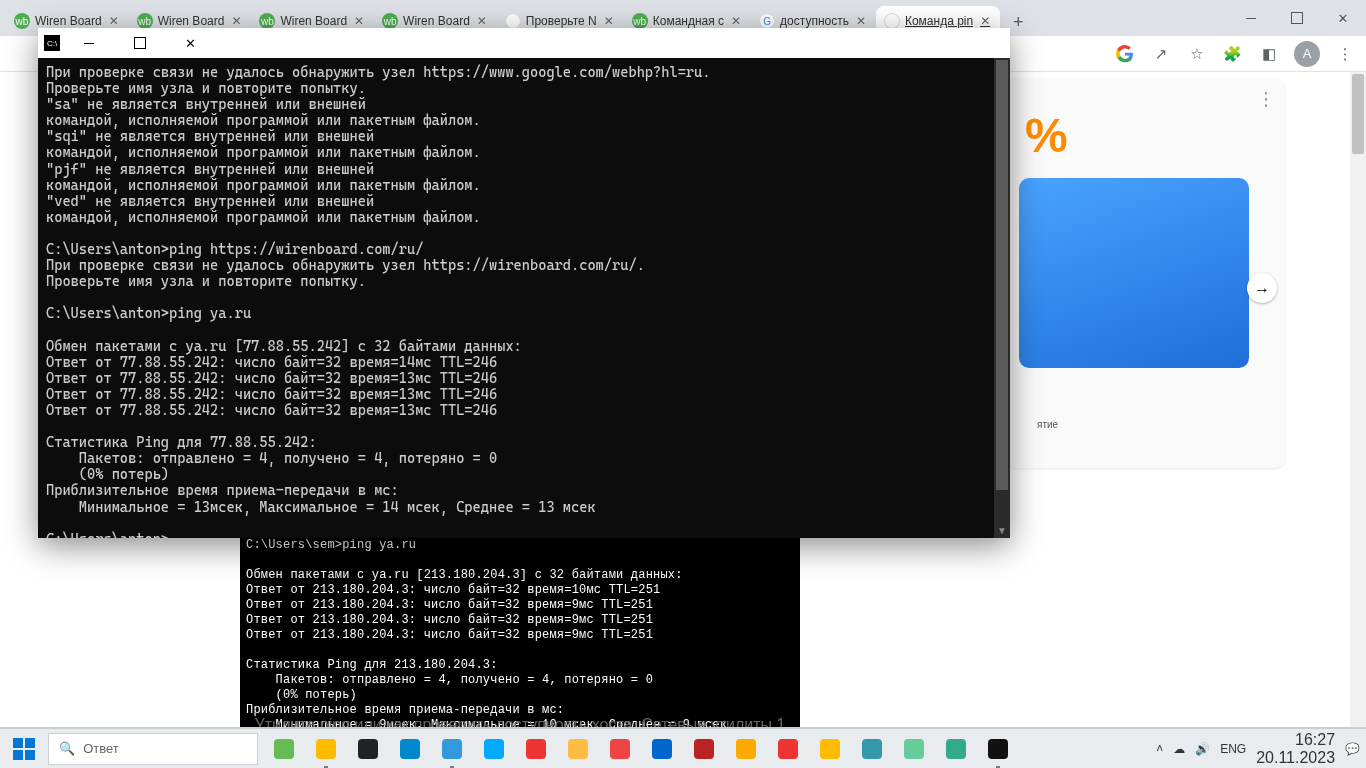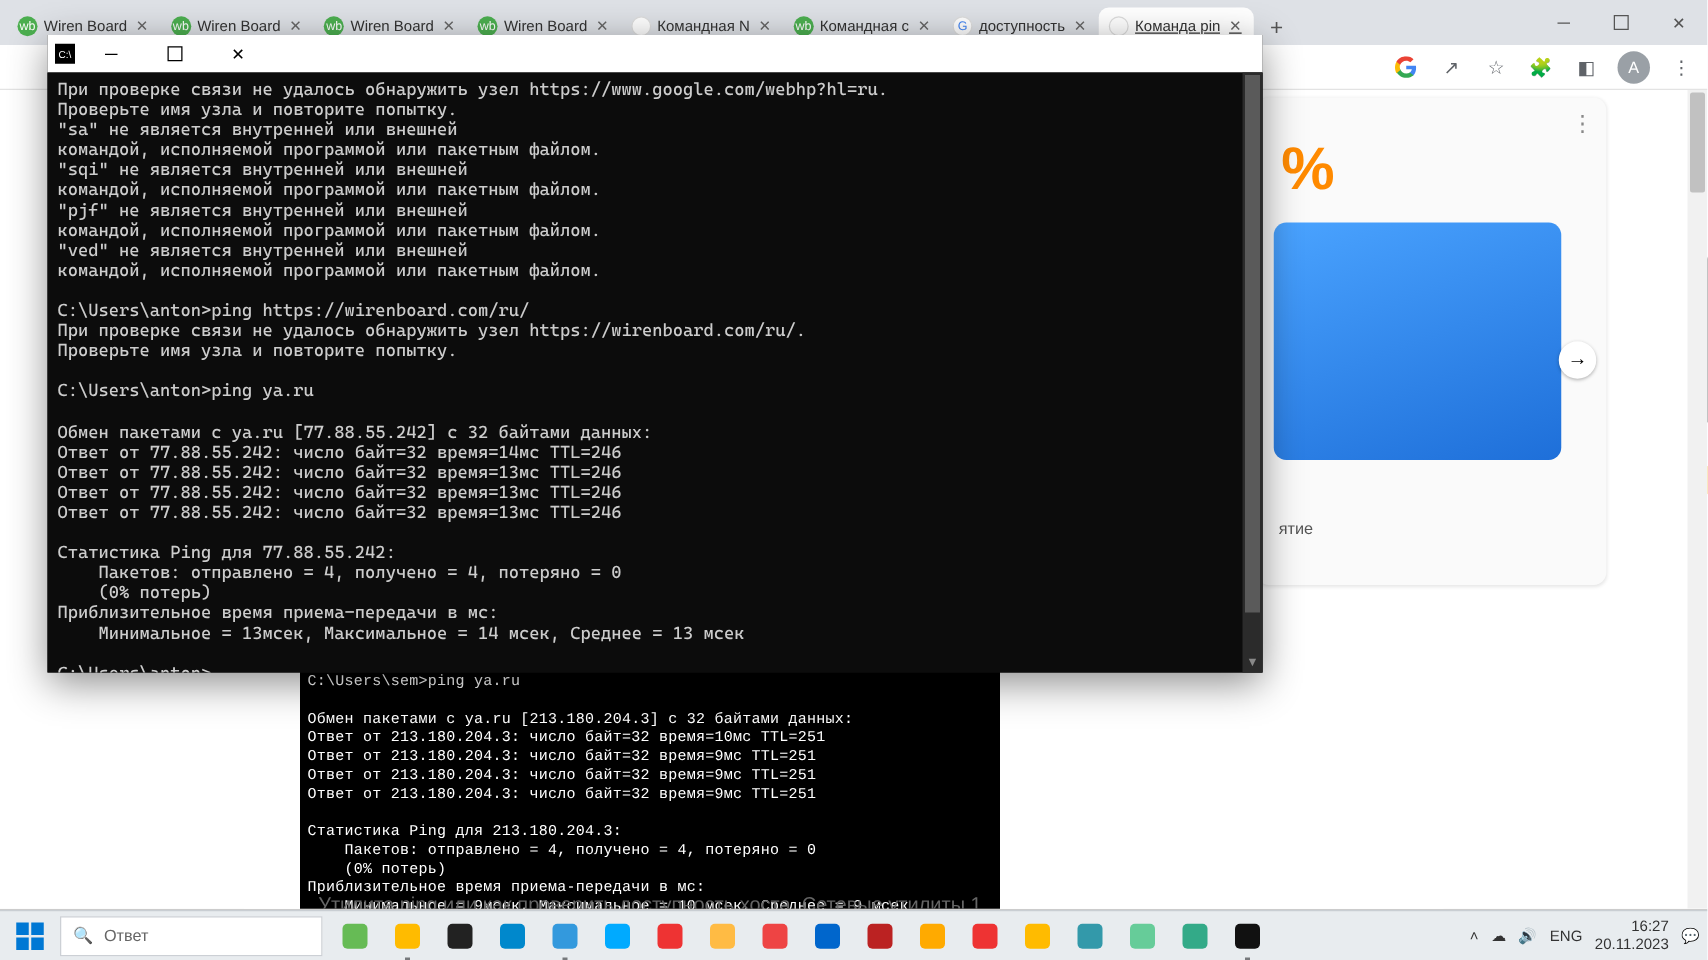--- a/index.html
+++ b/index.html
@@ -61,21 +61,21 @@
 
 
 .taskbar{ position:absolute; left:0; bottom:0; width:1366px; height:40px; background:#e8ecef; display:flex; align-items:center; border-top:1px solid #c9ced3;}
 .taskbar .start{width:48px;height:40px;display:flex;align-items:center;justify-content:center;}
 .taskbar .search{height:32px;width:210px;background:#fff;border:1px solid #ccd0d5;display:flex;align-items:center;padding:0 10px;gap:8px;color:#666;font-size:13px;}
 .taskbar .apps{display:flex;align-items:center;gap:2px;margin-left:6px;}
 .taskbar .tbicon{width:40px;height:40px;display:flex;align-items:center;justify-content:center;position:relative;}
 .taskbar .tbicon::after{content:"";position:absolute;bottom:1px;left:18px;width:4px;height:2px;background:transparent;}
 .taskbar .tbicon.open::after{background:#76797c;}
 .taskbar .tray{margin-left:auto;display:flex;align-items:center;gap:10px;padding-right:6px;color:#333;font-size:12px;}
-.taskbar .clock{display:flex;flex-direction:column;align-items:flex-end;line-height:1.1;font-size:12px;}
+.taskbar .clock{display:flex;flex-direction:column;align-items:flex-end;line-height:1.1;font-size:16px;}
 .sq{width:20px;height:20px;border-radius:4px;}
 .winlogo{display:grid;grid-template-columns:10px 10px;grid-template-rows:10px 10px;gap:2px;}
 .winlogo span{background:#0078d4;}
 </style>
 </head>
 <body>
 
 <div class="wallpaper"></div>
 <div class="tux">
   <svg viewBox="0 0 200 300">
@@ -114,21 +114,21 @@
         <span class="ttl">Wiren Board</span>
         <span class="cls">✕</span>
       </div>
       <div class="tab">
         <div class="favicon" style="background: rgb(76, 175, 80); color: rgb(255, 255, 255); border: none;">wb</div>
         <span class="ttl">Wiren Board</span>
         <span class="cls">✕</span>
       </div>
       <div class="tab">
         <div class="favicon" style="background: rgb(255, 255, 255); color: rgb(66, 133, 244); border: 1px solid rgb(221, 221, 221);"></div>
-        <span class="ttl">Командная N</span>
+        <span class="ttl">Проверьте N</span>
         <span class="cls">✕</span>
       </div>
       <div class="tab">
         <div class="favicon" style="background: rgb(76, 175, 80); color: rgb(255, 255, 255); border: none;">wb</div>
         <span class="ttl">Командная с</span>
         <span class="cls">✕</span>
       </div>
       <div class="tab">
         <div class="favicon" style="background: rgb(255, 255, 255); color: rgb(66, 133, 244); border: 1px solid rgb(221, 221, 221);">G</div>
         <span class="ttl">доступность</span>
@@ -159,21 +159,21 @@
     <div class="avatar">A</div>
     <div class="aicon">⋮</div>
   </div>
   <div class="viewport">
     <div class="page">
       <div class="sidebar-card">
         <div class="pct">%</div>
         <div class="dots">⋮</div>
         <div class="imgbox"></div>
         <div class="arrow">→</div>
-        <div style="position:absolute;bottom:38px;left:18px;font-size:13px;color:#555">ятие</div>
+        <div style="position:absolute;bottom:38px;left:32px;font-size:10px;color:#555">ятие</div>
       </div>
       <div class="embedded-console">C:\Users\sem&gt;ping ya.ru
 
 Обмен пакетами с ya.ru [213.180.204.3] с 32 байтами данных:
 Ответ от 213.180.204.3: число байт=32 время=10мс TTL=251
 Ответ от 213.180.204.3: число байт=32 время=9мс TTL=251
 Ответ от 213.180.204.3: число байт=32 время=9мс TTL=251
 Ответ от 213.180.204.3: число байт=32 время=9мс TTL=251
 
 Статистика Ping для 213.180.204.3:

